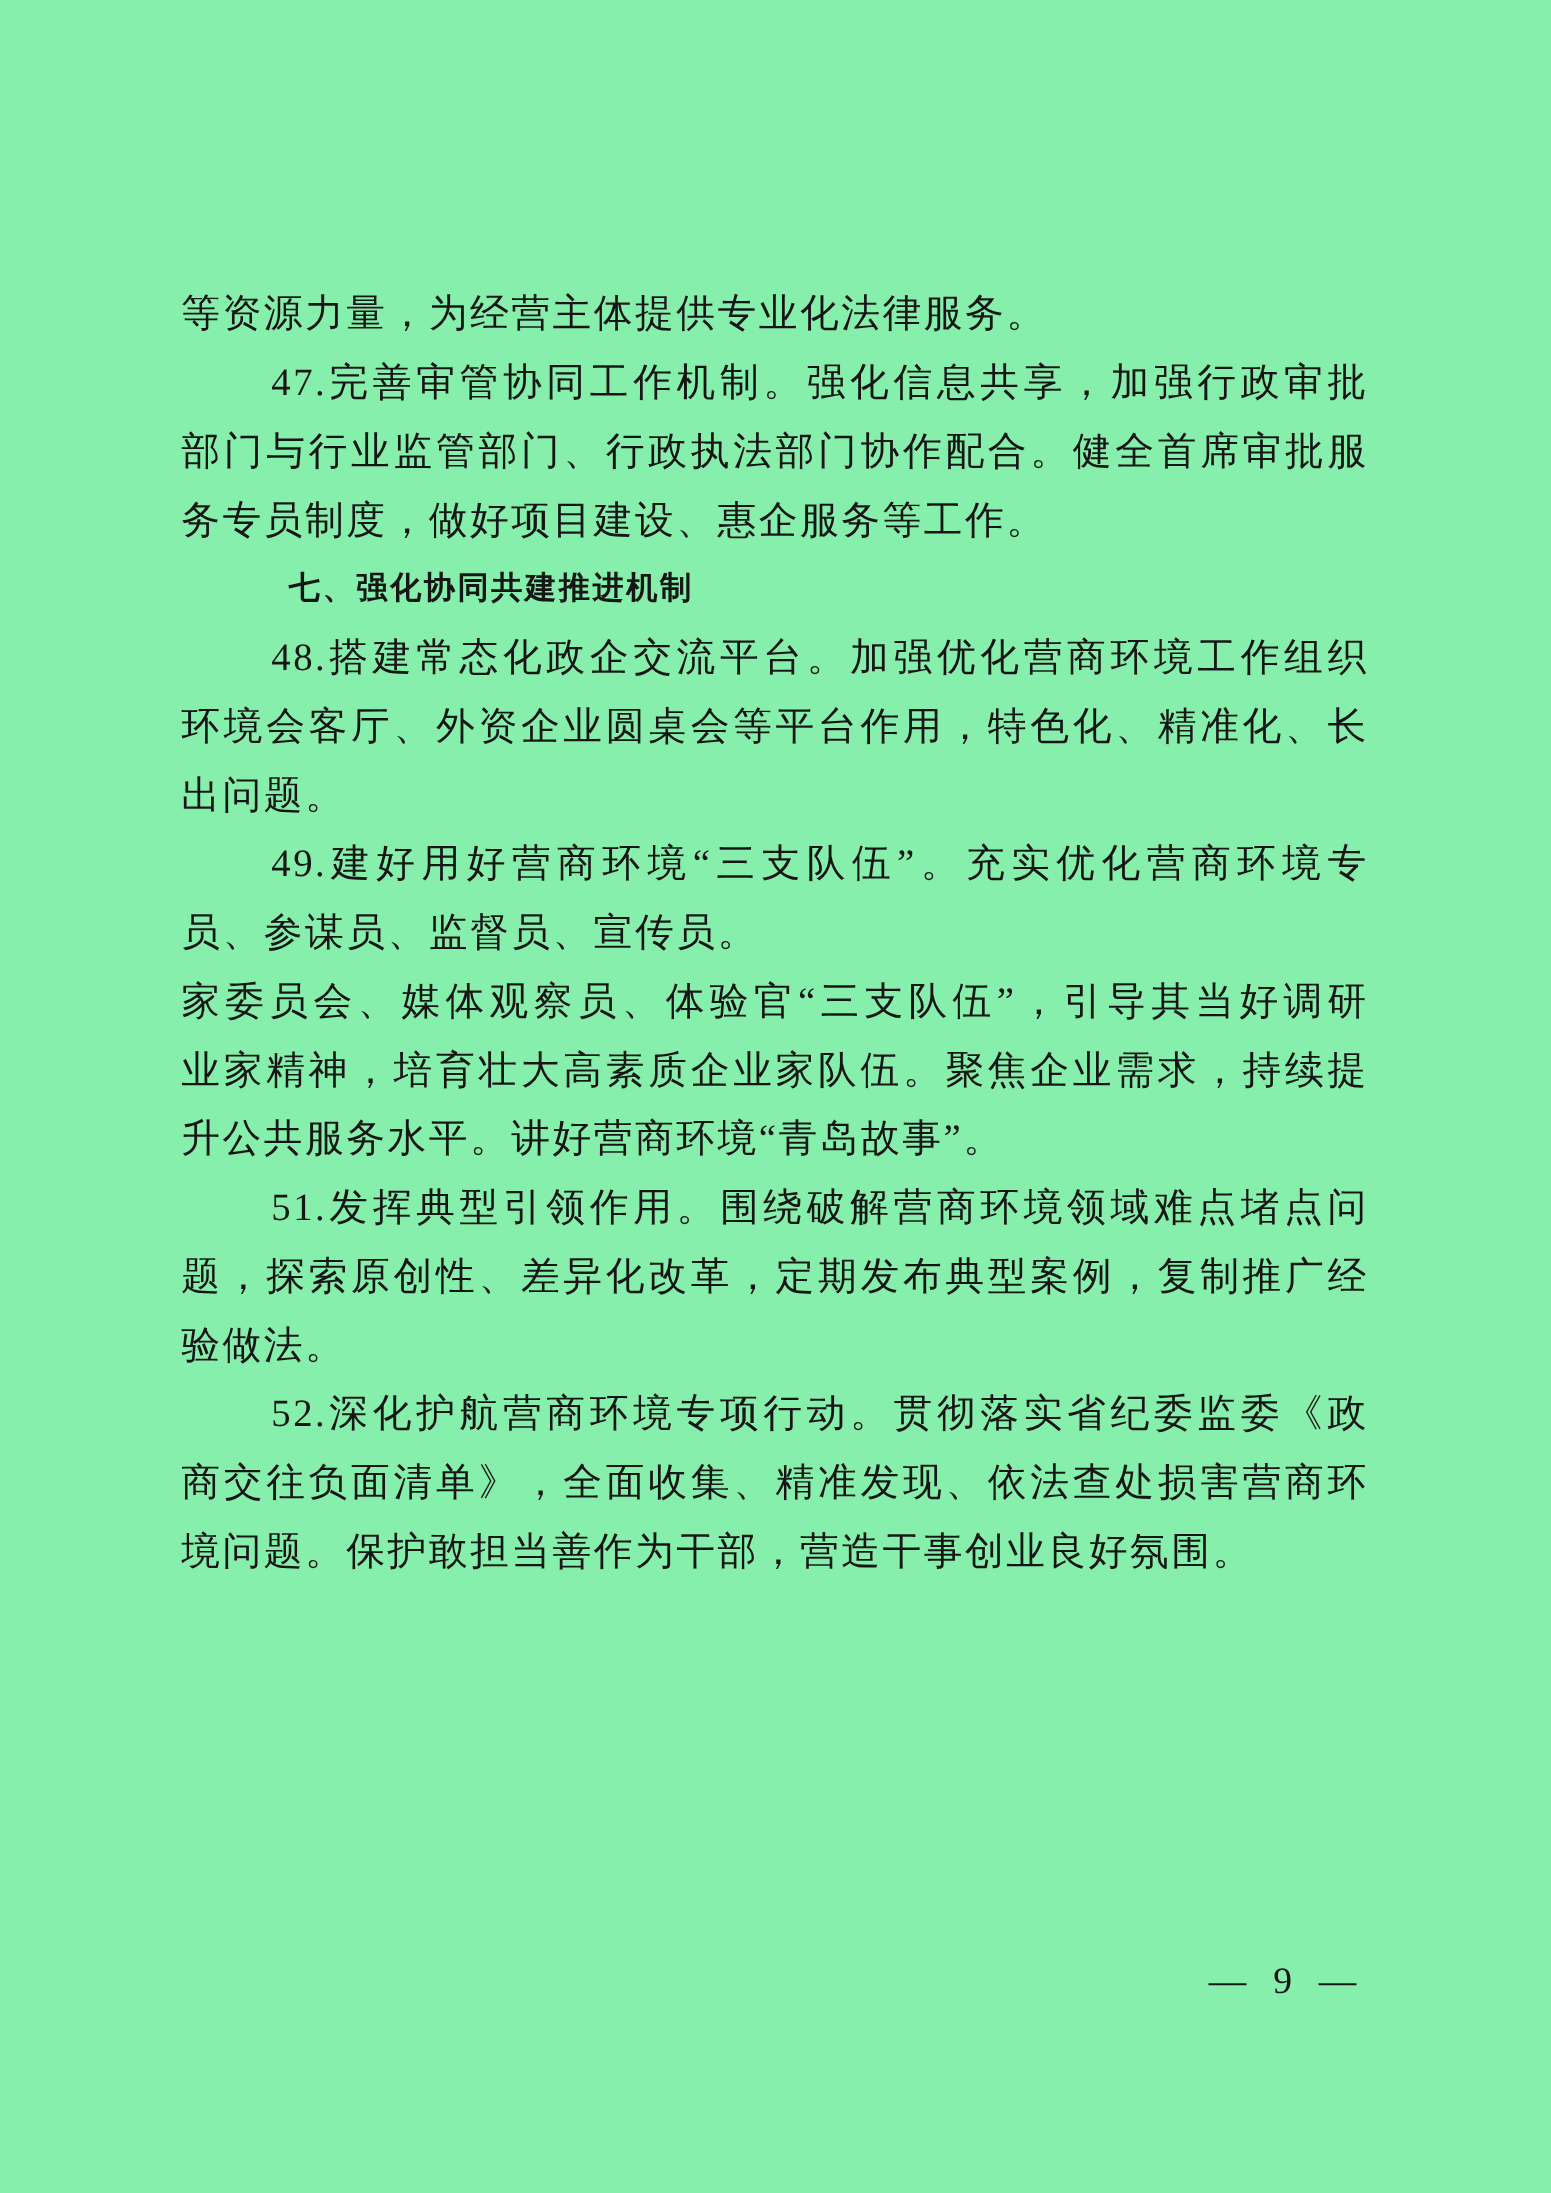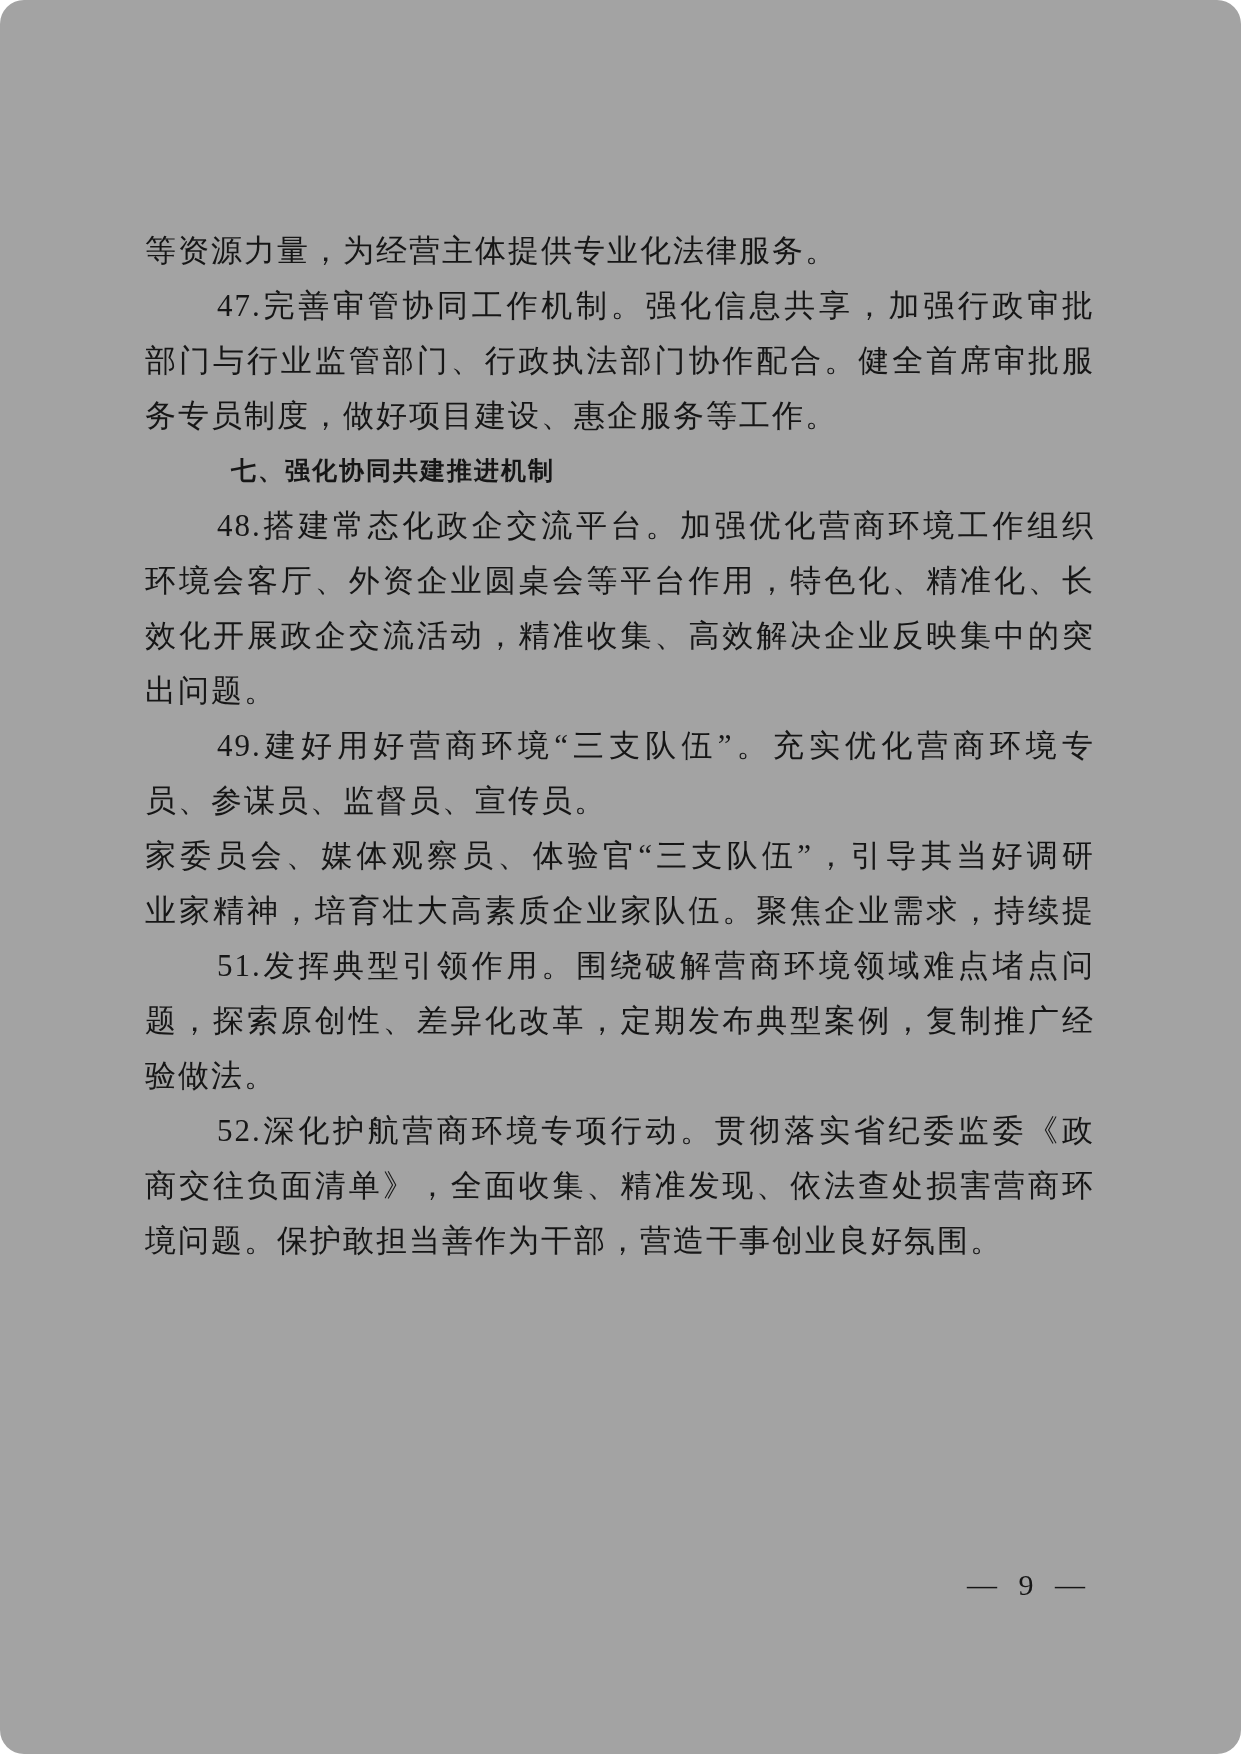--- a/index.html
+++ b/index.html
@@ -1,25 +1,24 @@
 <!DOCTYPE html>
 <html><head>
 <meta charset="utf-8">
 <style>
   * { margin: 0; padding: 0; box-sizing: border-box; }
   html, body { background: #ffffff; }
   .page {
     position: relative;
     width: 1241px;
     height: 1754px;
-    background: #a3a3a3;
+    background: #86efac;
     overflow: hidden;
     font-family: "Liberation Serif", "DejaVu Serif", serif;
     color: #161616;
-    border-radius: 24px;
   }
   .content {
     position: absolute;
     left: 145px;
     top: 223px;
     width: 950px;
   }
   .line {
     height: 55px;
     line-height: 55px;
@@ -60,26 +59,26 @@
 
 <div class="page">
   <div class="content">
     <div class="line end">等资源力量，为经营主体提供专业化法律服务。</div>
     <div class="line indent">47.完善审管协同工作机制。强化信息共享，加强行政审批</div>
     <div class="line">部门与行业监管部门、行政执法部门协作配合。健全首席审批服</div>
     <div class="line end">务专员制度，做好项目建设、惠企服务等工作。</div>
     <div class="line heading">七、强化协同共建推进机制</div>
     <div class="line indent">48.搭建常态化政企交流平台。加强优化营商环境工作组织</div>
     <div class="line">环境会客厅、外资企业圆桌会等平台作用，特色化、精准化、长</div>
-    <div class="line">效化开展政企交流活动，精准收集、高效解决企业反映集中的突</div>
     <div class="line end">出问题。</div>
     <div class="line indent">49.建好用好营商环境“三支队伍”。充实优化营商环境专</div>
     <div class="line end">员、参谋员、监督员、宣传员。</div>
     <div class="line">家委员会、媒体观察员、体验官“三支队伍”，引导其当好调研</div>
     <div class="line">业家精神，培育壮大高素质企业家队伍。聚焦企业需求，持续提</div>
+    <div class="line end">升公共服务水平。讲好营商环境“青岛故事”。</div>
     <div class="line indent">51.发挥典型引领作用。围绕破解营商环境领域难点堵点问</div>
     <div class="line">题，探索原创性、差异化改革，定期发布典型案例，复制推广经</div>
     <div class="line end">验做法。</div>
     <div class="line indent">52.深化护航营商环境专项行动。贯彻落实省纪委监委《政</div>
     <div class="line">商交往负面清单》，全面收集、精准发现、依法查处损害营商环</div>
     <div class="line end">境问题。保护敢担当善作为干部，营造干事创业良好氛围。</div>
   </div>
 
   <div class="footer">— 9 —</div>
 </div>

